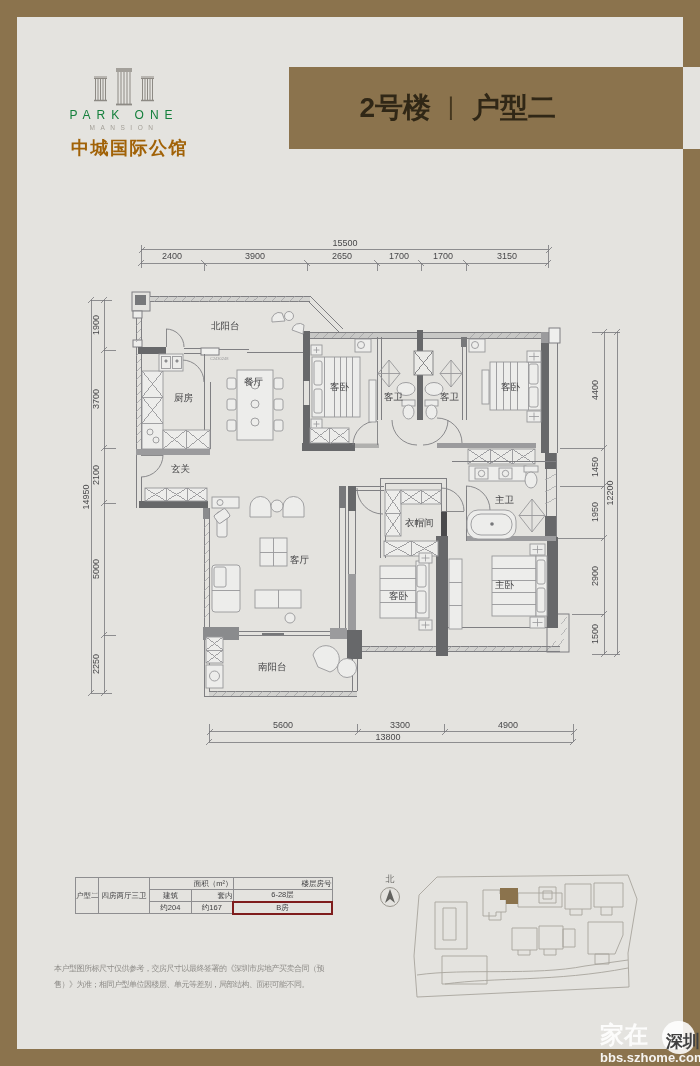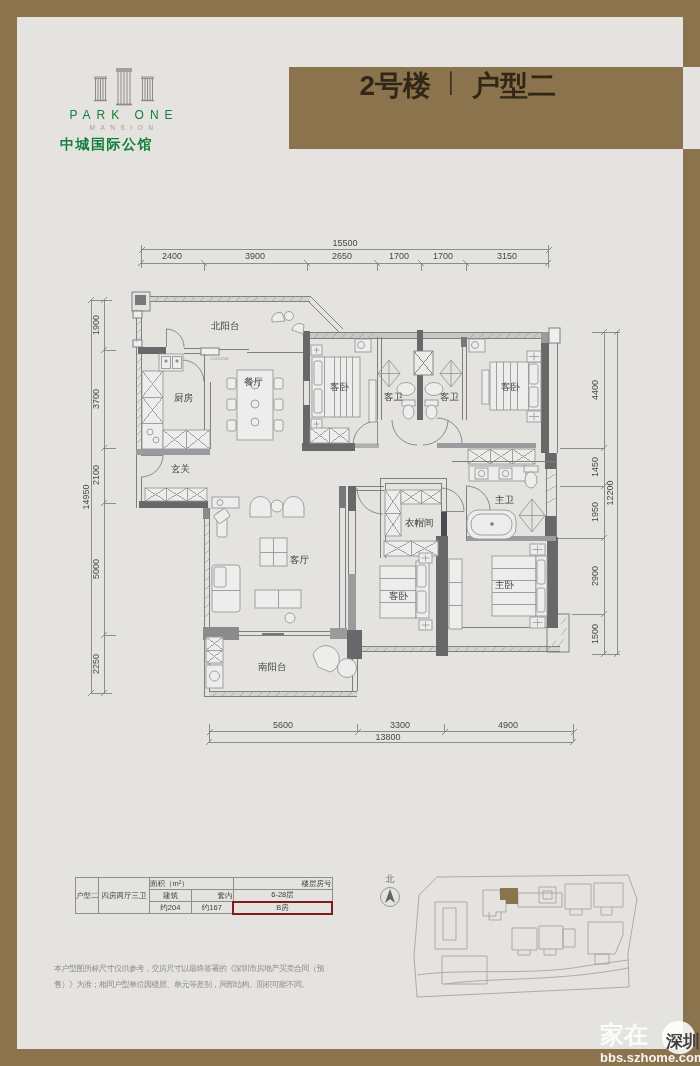--- a/index.html
+++ b/index.html
@@ -39,25 +39,25 @@
         <path d="M57.5 17 v21 M60 17 v21 M62.5 17 v21 M65 17 v21 M67.5 17 v21"></path>
         <path d="M56 38.5 h13" stroke-width="1.5"></path>
       </g>
   </g>
 </svg>
 
 <div class="abs" style="left:66px;top:108px;width:116px;text-align:center;font-family:Liberation Sans, sans-serif;font-size:12px;letter-spacing:6px;color:#15803d;white-space:nowrap">PARK ONE</div>
 
 <div class="abs" style="left:66px;top:124px;width:116px;text-align:center;font-size:6.5px;letter-spacing:5.5px;color:#a39f97;white-space:nowrap">MANSION</div>
 
-<div class="abs" style="left:60px;top:136px;width:128px;text-align:left;font-size:14px;font-weight:bold;letter-spacing:1.5px;color:#15803d;white-space:nowrap">中城国际公馆</div>
+<div class="abs" style="left:60px;top:136px;width:128px;text-align:right;font-size:18px;font-weight:bold;letter-spacing:1.5px;color:#a16207;white-space:nowrap">中城国际公馆</div>
 
 <div class="abs" style="left:289px;top:67px;width:394px;height:82px;background:#8b734d"></div>
 
-<div class="abs" style="left:289px;top:67px;width:316px;height:82px;display:flex;align-items:flex-start;justify-content:flex-end;color:#302716">
+<div class="abs" style="left:289px;top:67px;width:316px;height:82px;display:flex;align-items:center;justify-content:flex-end;color:#302716">
   <span style="font-size:28px;font-weight:bold;letter-spacing:0">2号楼</span>
   <span style="font-size:25px;color:#45371f;margin:0 8px;font-weight:normal">丨</span>
   <span style="font-size:28px;font-weight:bold;letter-spacing:0;margin-right:49px">户型二</span>
 </div>
 
 <svg class="abs" style="left:0;top:0" width="700" height="1066" viewBox="0 0 700 1066" font-family="Liberation Sans, sans-serif">
 <defs>
 </defs>
 <g stroke-linecap="butt">
 
@@ -848,21 +848,21 @@
 </g>
 </g>
 </svg>
 
 <div class="abs" style="left:75px;top:877px;width:258px;height:36px;font-size:7.5px;color:#3f3f41">
   <table style="border-collapse:collapse;width:258px;height:36px;font-size:7.5px;table-layout:fixed">
     <tbody>
         <tr style="height:12px">
       <td rowspan="3" style="border:1px solid #8e8e90;width:22px;text-align:center;white-space:nowrap;padding:0;overflow:hidden">户型二</td>
       <td rowspan="3" style="border:1px solid #8e8e90;width:50px;text-align:center;white-space:nowrap;padding:0;overflow:hidden">四房两厅三卫</td>
-      <td colspan="2" style="border:1px solid #8e8e90;text-align:left;white-space:nowrap;padding:0;overflow:hidden">面积（m²）</td>
+      <td colspan="2" style="border:1px solid #8e8e90;text-align:right;white-space:nowrap;padding:0;overflow:hidden">面积（m²）</td>
       <td style="border:1px solid #8e8e90;width:98px;text-align:right;white-space:nowrap;padding:0;overflow:hidden">楼层房号</td>
     </tr>
     <tr style="height:12px">
       <td style="border:1px solid #8e8e90;width:43px;text-align:center;padding:0">建筑</td>
       <td style="border:1px solid #8e8e90;width:43px;text-align:right;padding:0">套内</td>
       <td style="border:1px solid #8e8e90;text-align:center;padding:0">6-28层</td>
     </tr>
     <tr style="height:12px">
       <td style="border:1px solid #8e8e90;text-align:center;padding:0">约204</td>
       <td style="border:1px solid #8e8e90;text-align:center;padding:0">约167</td>

